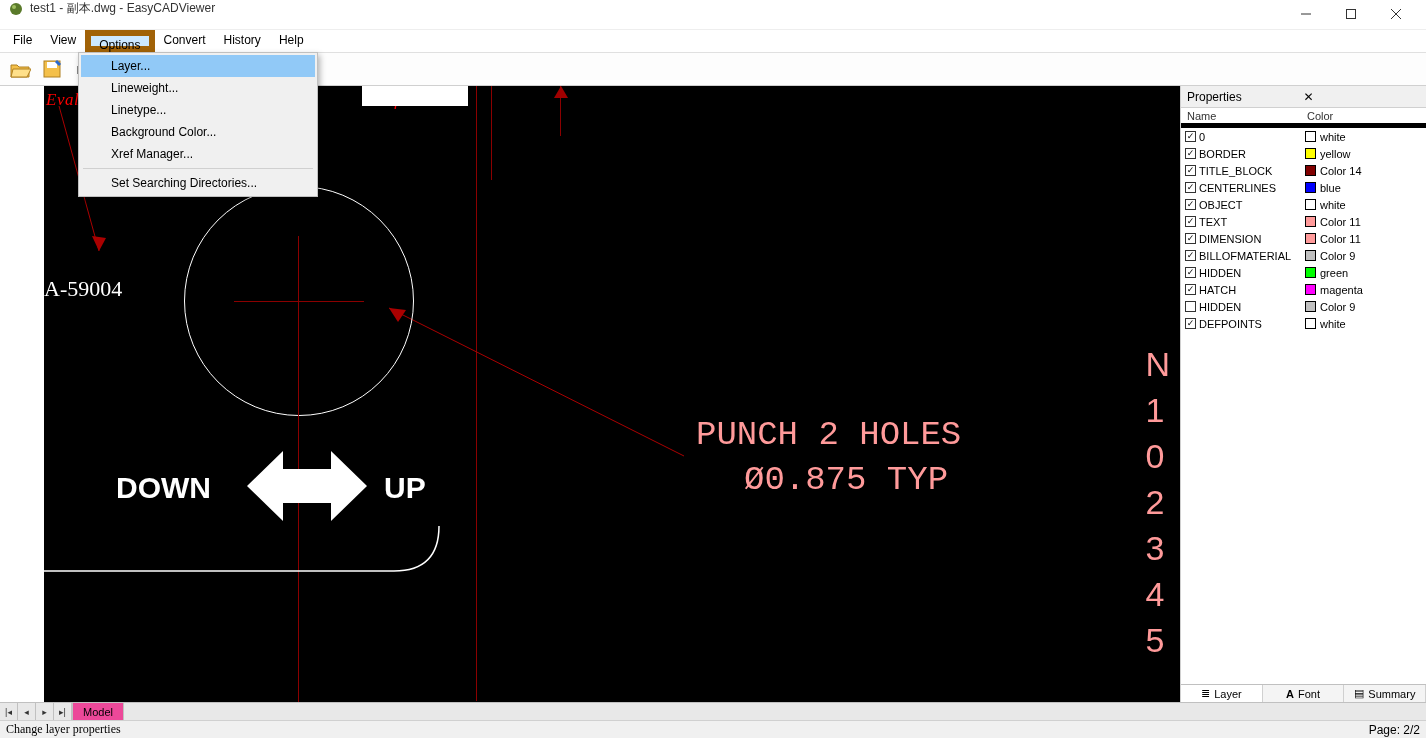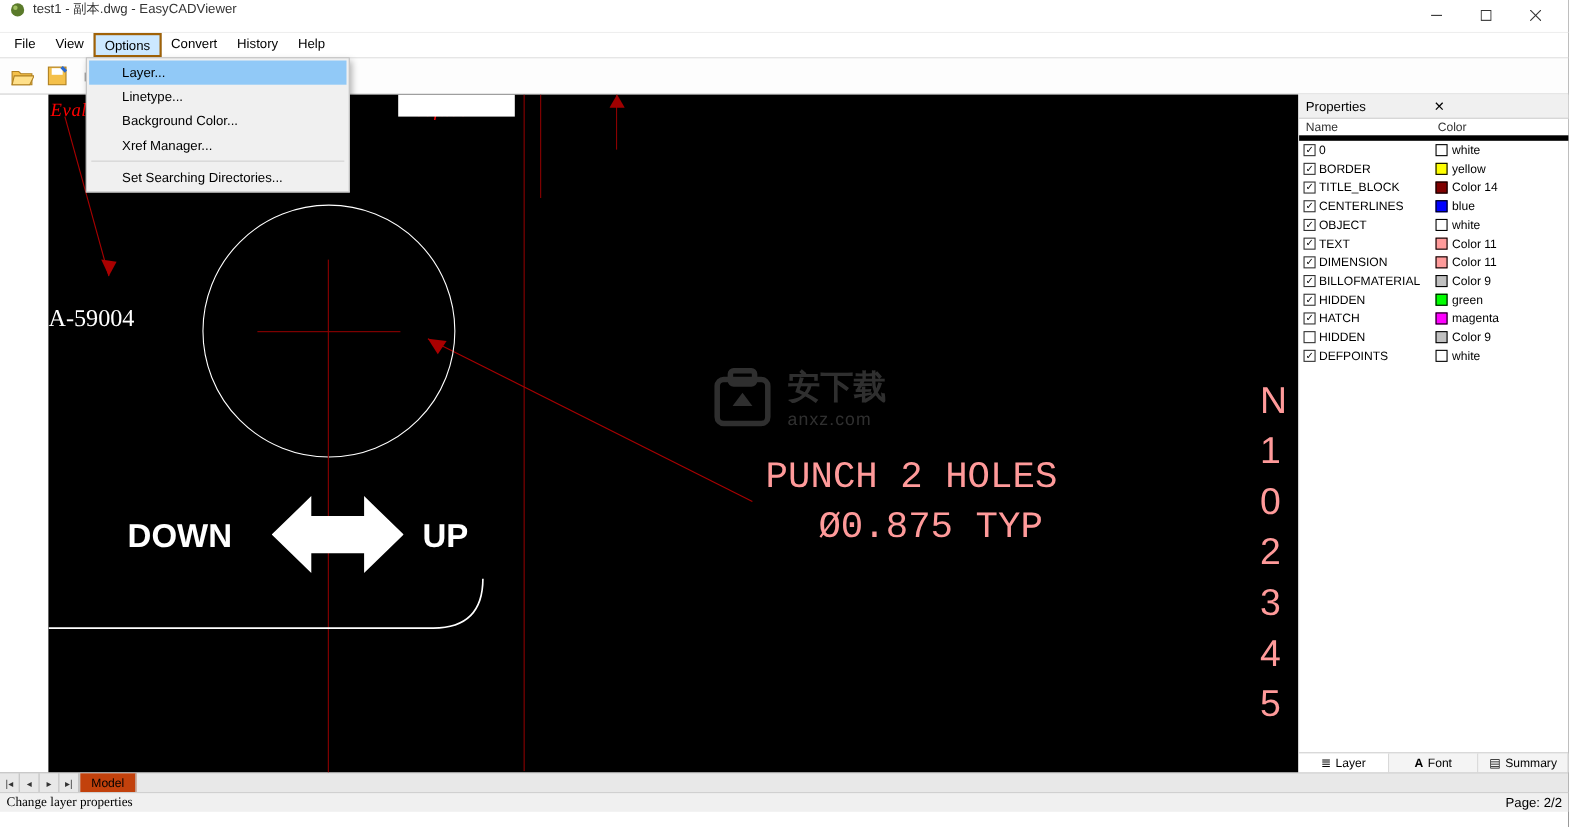--- a/index.html
+++ b/index.html
@@ -5,21 +5,21 @@
   * { box-sizing: border-box; margin: 0; padding: 0; font-family: "Microsoft YaHei", "Segoe UI", sans-serif; }
   body { width: 1426px; height: 752px; background: #fff; overflow: hidden; font-size: 12px; position: relative; }
   .titlebar { height: 30px; display: flex; align-items: flex-start; padding: 0 8px; background: #fff; border-bottom: 1px solid #eee; }
   .titlebar .app-icon { width: 16px; height: 16px; margin-right: 6px; }
   .titlebar .title { flex: 1; color: #333; font-size: 12px; }
   .win-controls { display: flex; }
   .win-btn { width: 45px; height: 28px; display: flex; align-items: center; justify-content: center; }
   .win-btn svg { stroke: #333; }
   .menubar { height: 22px; display: flex; align-items: stretch; padding: 0 4px; background: #fff; }
   .menu-item { padding: 3px 9px; font-size: 12px; color: #000; cursor: default; }
-  .menu-item.open { background: #cce8ff; border: 2px solid #a16207; padding: 2px 8px; }
+  .menu-item.open { background: #cce8ff; border: 6px solid #a16207; padding: 2px 8px; }
   .toolbar { height: 34px; background: #fdfdfd; border-top: 1px solid #e0e0e0; border-bottom: 1px solid #d0d0d0; padding: 2px 6px; display: flex; align-items: center; gap: 4px; }
   .tbtn { width: 28px; height: 28px; border: 1px solid transparent; display: flex; align-items: center; justify-content: center; }
   .workspace { position: relative; height: 616px; display: flex; }
   .canvas { position: relative; flex: 1; background: #000; overflow: hidden; margin-left: 44px; }
   .dropdown { position: absolute; left: 78px; top: 52px; width: 240px; background: #f0f0f0; border: 1px solid #c0c0c0; box-shadow: 2px 3px 6px rgba(0,0,0,.3); z-index: 100; padding: 2px; }
   .dd-item { height: 22px; line-height: 22px; padding: 0 8px 0 30px; color: #000; font-size: 12px; }
   .dd-item.hover { background: #91c9f7; }
   .dd-sep { height: 1px; background: #d0d0d0; margin: 3px 2px; }
   .props { width: 246px; background: #fff; border-left: 1px solid #d0d0d0; display: flex; flex-direction: column; }
   .props-title { height: 22px; background: #f0f0f0; border-bottom: 1px solid #d0d0d0; display: flex; align-items: center; padding: 0 6px; font-size: 12px; }
@@ -28,21 +28,21 @@
   .props-hdr .c1 { width: 120px; padding-left: 6px; }
   .props-hdr .c2 { flex: 1; padding-left: 6px; }
   .prow { display: flex; height: 17px; align-items: center; font-size: 11px; }
   .prow .c1 { width: 120px; padding-left: 4px; display: flex; align-items: center; gap: 3px; }
   .prow .c2 { flex: 1; padding-left: 4px; display: flex; align-items: center; gap: 4px; }
   .swatch { width: 11px; height: 11px; border: 1px solid #000; display: inline-block; }
   .cb { width: 11px; height: 11px; border: 1px solid #333; display: inline-flex; align-items: center; justify-content: center; font-size: 9px; line-height: 9px; }
   .bottom-tabs { height: 18px; background: #e8e8e8; border-top: 1px solid #c0c0c0; display: flex; align-items: stretch; }
   .nav-arrows { display: flex; border-right: 1px solid #c0c0c0; }
   .nav-arrow { width: 18px; display: flex; align-items: center; justify-content: center; border-right: 1px solid #c0c0c0; font-size: 9px; color: #333; }
-  .sheet-tab { padding: 0 10px; background: #c2410c; border-right: 1px solid #c0c0c0; display: flex; align-items: center; font-size: 11px; }
+  .sheet-tab { padding: 0 10px; background: #ec4899; border-right: 1px solid #c0c0c0; display: flex; align-items: center; font-size: 11px; }
   .statusbar { height: 18px; background: #f0f0f0; border-top: 1px solid #d0d0d0; display: flex; align-items: center; padding: 0 6px; font-size: 12px; }
   .statusbar .msg { flex: 1; font-family: Liberation Serif, serif; }
   .lower-tabs { display: flex; height: 18px; align-items: stretch; border-top: 1px solid #c0c0c0; }
   .ltab { flex: 1; display: flex; align-items: center; justify-content: center; gap: 4px; font-size: 11px; border-right: 1px solid #d0d0d0; background: #f4f4f4; }
   .ltab.active { background: #fff; }
   
   .eval-text { position: absolute; left: 2px; top: 4px; color: #ff0000; font-family: "Times New Roman", serif; font-size: 17px; font-style: italic; letter-spacing: 0.5px; }
   .url-text { position: absolute; left: 318px; top: 4px; color: #ff0000; font-family: "Times New Roman", serif; font-size: 17px; font-style: italic; letter-spacing: 0.5px; }
   .circle { position: absolute; left: 140px; top: 100px; width: 230px; height: 230px; border: 1px solid #fff; border-radius: 50%; }
   .cross-v { position: absolute; left: 254px; top: 150px; width: 1px; height: 530px; background: #8b0000; }
@@ -149,20 +149,21 @@
   <div class="tbtn">
       <svg width="18" height="20">
         <rect x="3" y="2" width="12" height="14" rx="2" fill="#7aaad4" stroke="#3a6aa0"></rect>
         <rect x="5" y="4" width="8" height="6" fill="#d0e4f4"></rect>
       </svg>
     </div>
 </div>
 
 <div class="dropdown">
   <div class="dd-item hover">Layer...</div>
+  <div class="dd-item">Lineweight...</div>
   <div class="dd-item">Linetype...</div>
   <div class="dd-item">Background Color...</div>
   <div class="dd-item">Xref Manager...</div>
   <div class="dd-sep"></div>
   <div class="dd-item">Set Searching Directories...</div>
 </div>
 
 <div class="workspace">
   <div class="canvas">
     <div class="eval-text">Evaluatio</div>
@@ -192,31 +193,20 @@
     <div class="down">DOWN</div>
     <div class="up">UP</div>
     <svg class="arrow-shape" width="120" height="90">
       <polygon points="0,45 36,10 36,28 84,28 84,10 120,45 84,80 84,62 36,62 36,80" fill="#fff"></polygon>
     </svg>
 
     <svg style="position:absolute;left:0;top:440" width="400" height="80">
       <path d="M0 45 L350 45 Q395 45 395 0" stroke="#fff" fill="none" stroke-width="1.5"></path>
     </svg>
 
-    <div style="position:absolute;left:600px;top:245px;opacity:.35;color:#888;display:flex;align-items:center;gap:10px">
-      <svg width="62" height="60">
-          <rect x="8" y="14" width="46" height="40" rx="6" fill="none" stroke="#888" stroke-width="5"></rect>
-          <rect x="20" y="6" width="22" height="12" rx="3" fill="none" stroke="#888" stroke-width="5"></rect>
-          <polygon points="31,26 22,38 40,38" fill="#888"></polygon>
-        </svg>
-      <div>
-        <div style="font-size:30px;font-weight:bold">安下载</div>
-        <div style="font-size:16px;letter-spacing:1px">anxz.com</div>
-      </div>
-    </div>
     <div class="punch">PUNCH 2 HOLES</div>
     <div class="typ">Ø0.875 TYP</div>
     <div class="side-nums">
       <div>N</div>
       <div>1</div>
       <div>0</div>
       <div>2</div>
       <div>3</div>
       <div>4</div>
       <div>5</div>

